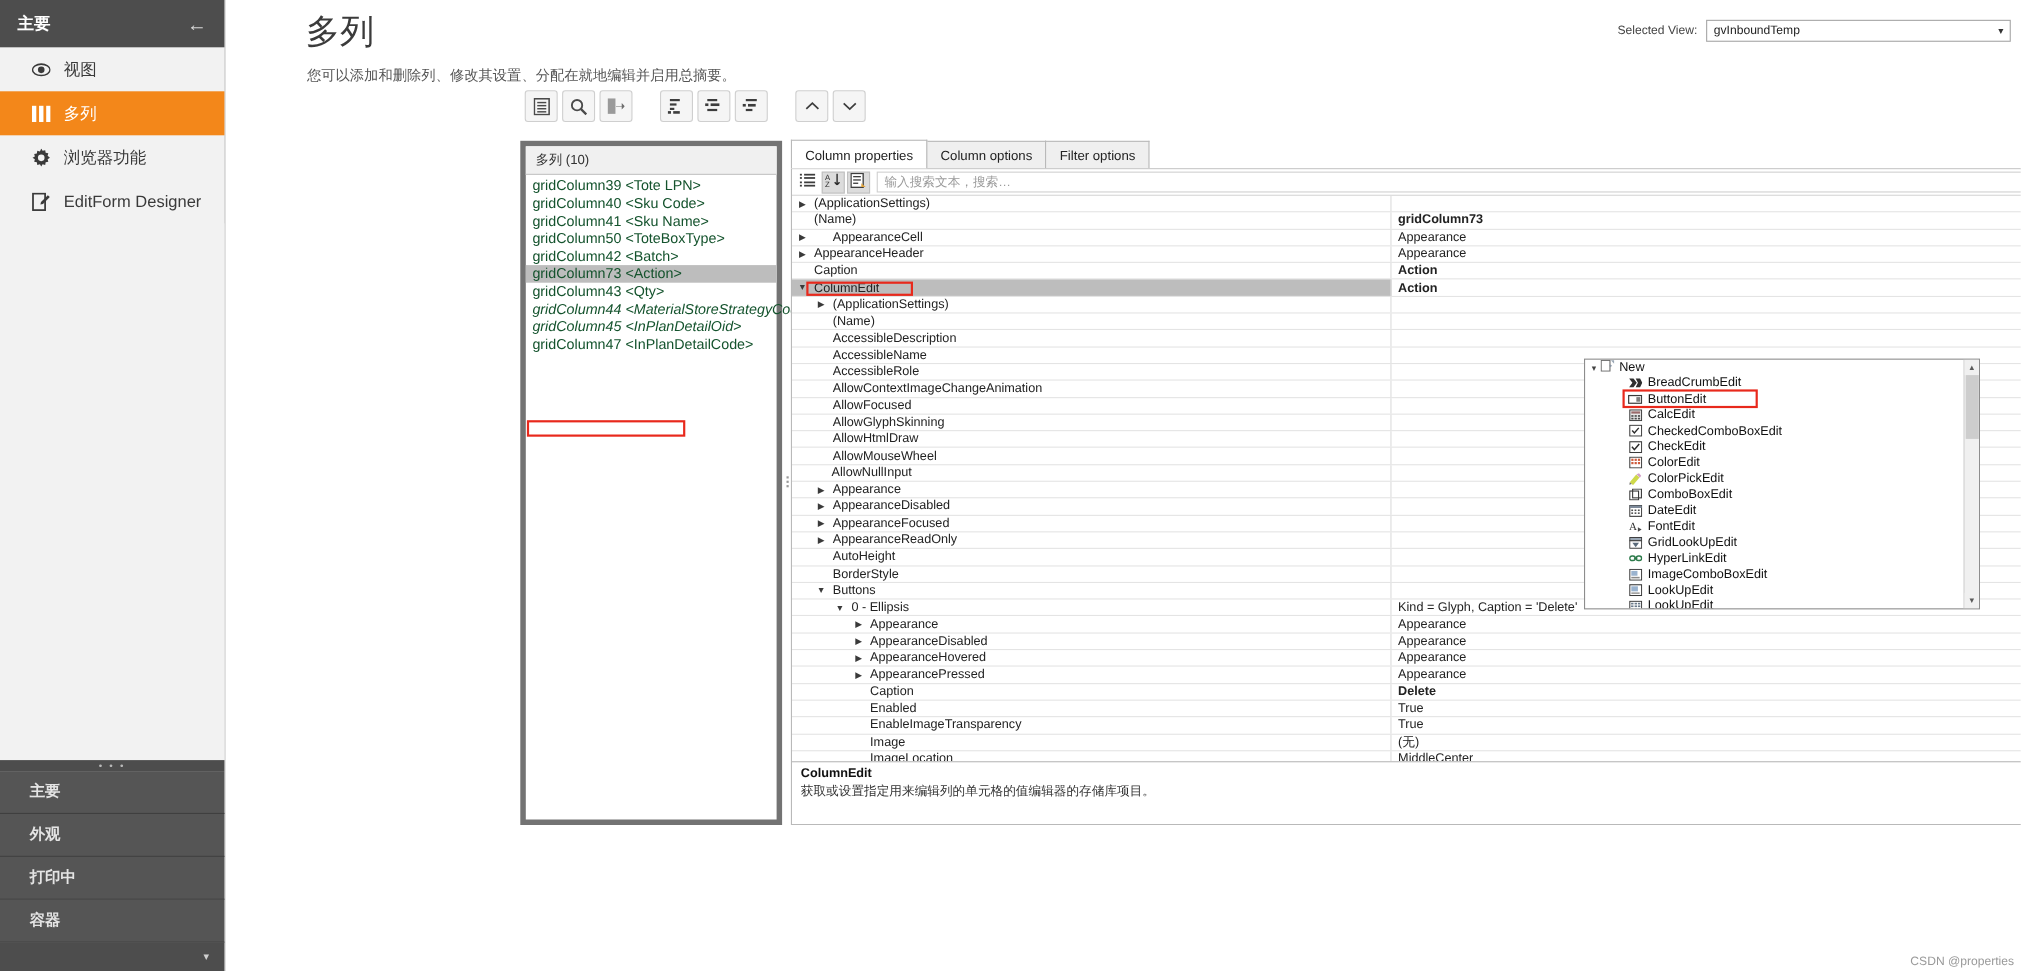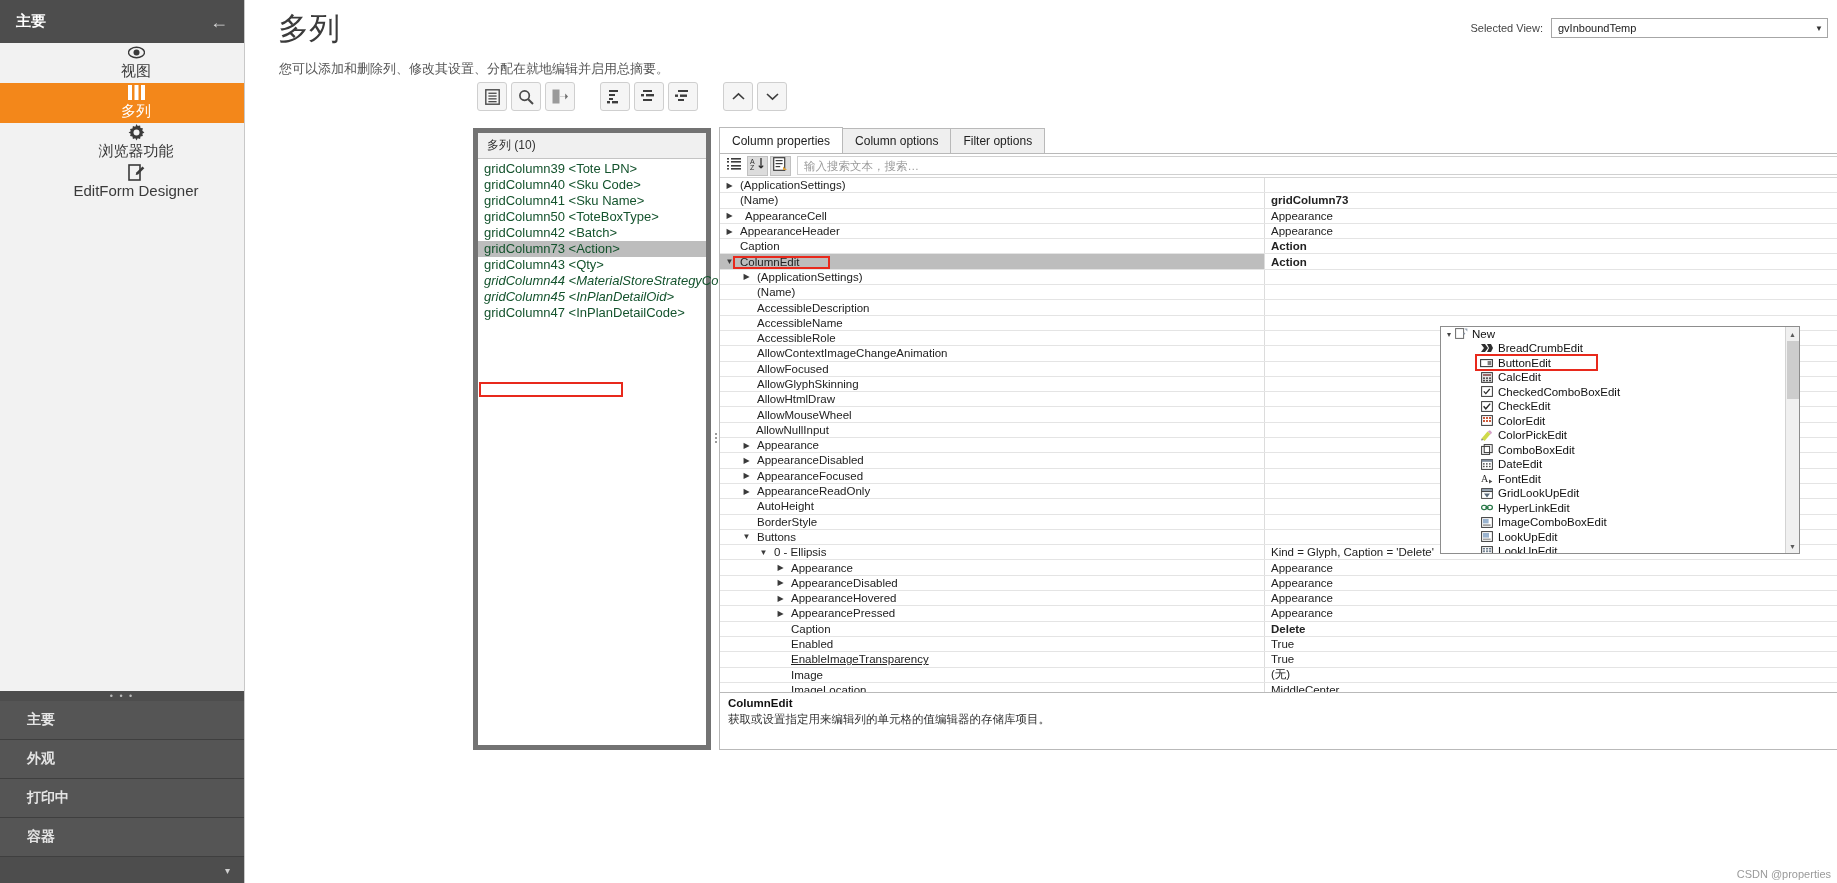--- a/index.html
+++ b/index.html
@@ -9,35 +9,35 @@
     overflow: hidden;
     background: #ffffff;
     font-family: "Liberation Sans", sans-serif;
     font-size: 12px;
     color: #222;
   }
   #app { position: relative; width: 1837px; height: 883px; }
 
   
   #sidebar {
-    position: absolute; left: 0; top: 0; width: 245px; height: 883px;
+    position: absolute; left: 0; top: 0; width: 205px; height: 883px;
     background: #f2f2f2;
     border-right: 1px solid #c8c8c8;
     display: flex; flex-direction: column;
   }
   .nav-header {
     height: 43px; background: #4d4d4d; color: #ffffff;
     display: flex; align-items: center; justify-content: space-between;
     padding: 0 16px; font-size: 15px; font-weight: bold;
   }
   .nav-header .collapse-arrow { font-size: 18px; color: #d5d5d5; line-height: 1; }
   .nav-list { flex: 0 0 auto; }
   .nav-item {
-    height: 40px; display: flex; align-items: center; 
-    padding: 0 0 0 28px; font-size: 15px; color: #3a3a3a; cursor: pointer; flex-direction: column;
+    height: 40px; display: flex; align-items: center; gap: 11px;
+    padding: 0 0 0 28px; font-size: 15px; color: #3a3a3a; cursor: pointer;
   }
   .nav-item.active { background: #f3871a; color: #ffffff; }
   .nav-item .ic { width: 19px; height: 19px; display: inline-flex; align-items: center; justify-content: center; flex: 0 0 19px; }
   .nav-item .ic svg { display: block; }
   .nav-spacer { flex: 1 1 auto; background: #f2f2f2; }
   .nav-grip {
     height: 10px; background: #4d4d4d; display: flex; align-items: center; justify-content: center;
     letter-spacing: 2px; color: #b9b9b9; font-size: 9px; line-height: 1;
   }
   .nav-bottom-item {
@@ -457,21 +457,21 @@
                   <div style="width: 4px; flex: 0 0 4px;"></div>
                   <div class="exp"></div>
                   <span style="margin-left: 5px;">(Name)</span>
                 </div>
                 <div class="pval-cell bold">gridColumn73</div>
               </div>
               <div class="prow">
                 <div class="pname-cell">
                   <div style="width: 4px; flex: 0 0 4px;"></div>
                   <div class="exp">▶</div>
-                  <span style="margin-left: 10px;">AppearanceCell</span>
+                  <span style="margin-left: 22px;">AppearanceCell</span>
                 </div>
                 <div class="pval-cell">Appearance</div>
               </div>
               <div class="prow">
                 <div class="pname-cell">
                   <div style="width: 4px; flex: 0 0 4px;"></div>
                   <div class="exp">▶</div>
                   <span style="margin-left: 5px;">AppearanceHeader</span>
                 </div>
                 <div class="pval-cell">Appearance</div>
@@ -690,21 +690,21 @@
                   <div style="width: 55px; flex: 0 0 55px;"></div>
                   <div class="exp"></div>
                   <span style="margin-left: 5px;">Enabled</span>
                 </div>
                 <div class="pval-cell">True</div>
               </div>
               <div class="prow">
                 <div class="pname-cell">
                   <div style="width: 55px; flex: 0 0 55px;"></div>
                   <div class="exp"></div>
-                  <span style="margin-left: 5px; text-decoration: underline;">EnableImageTransparency</span>
+                  <span style="margin-left: 5px;">EnableImageTransparency</span>
                 </div>
                 <div class="pval-cell">True</div>
               </div>
               <div class="prow">
                 <div class="pname-cell">
                   <div style="width: 55px; flex: 0 0 55px;"></div>
                   <div class="exp"></div>
                   <span style="margin-left: 5px;">Image</span>
                 </div>
                 <div class="pval-cell">(无)</div>

